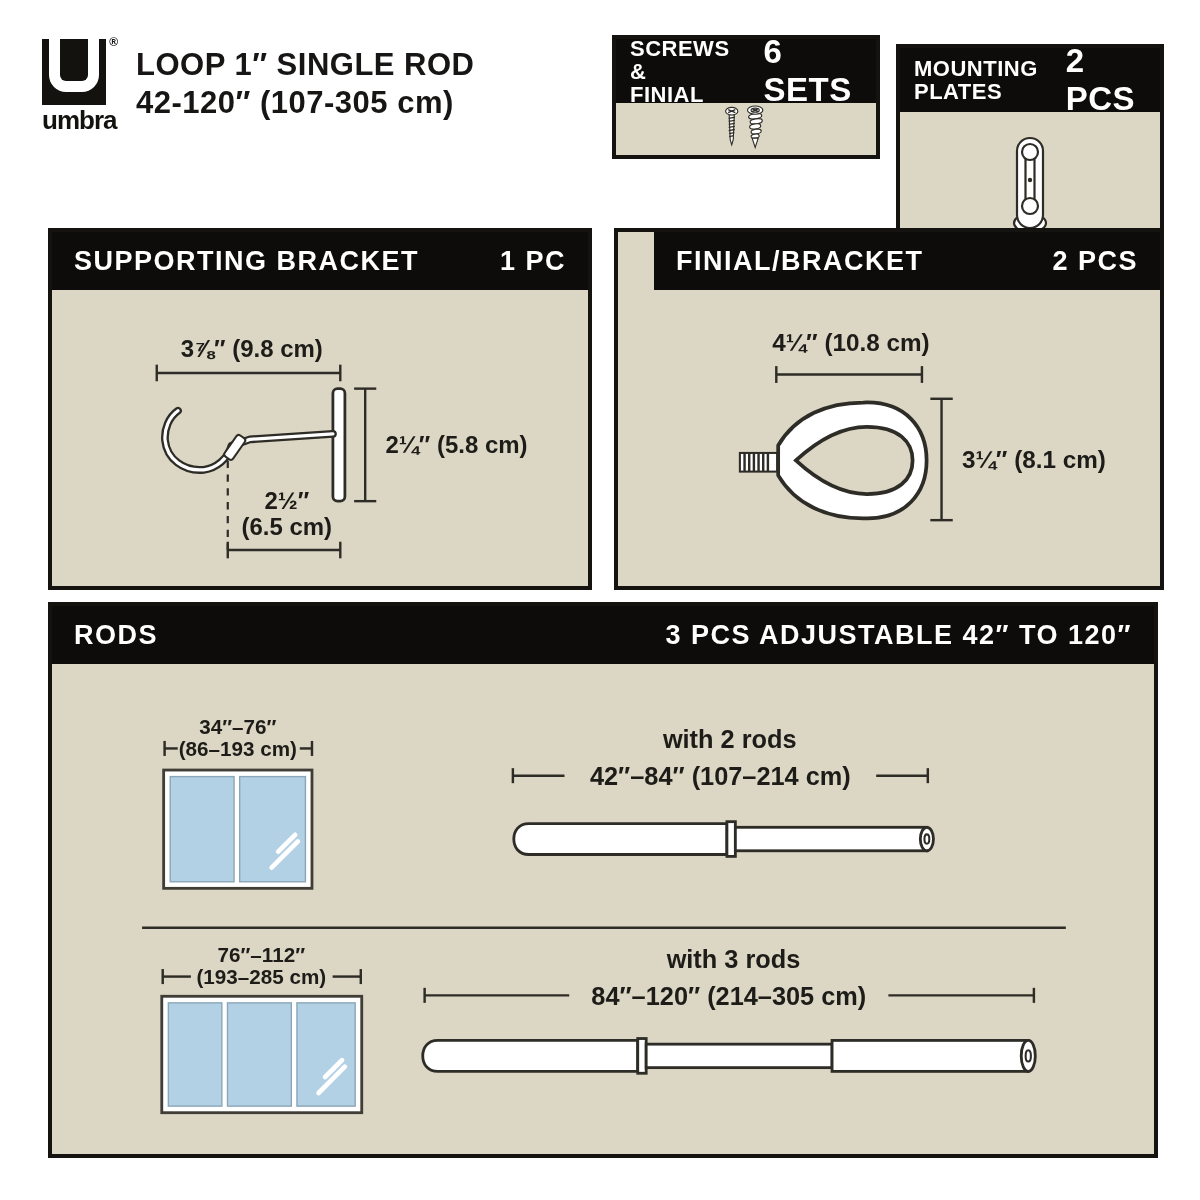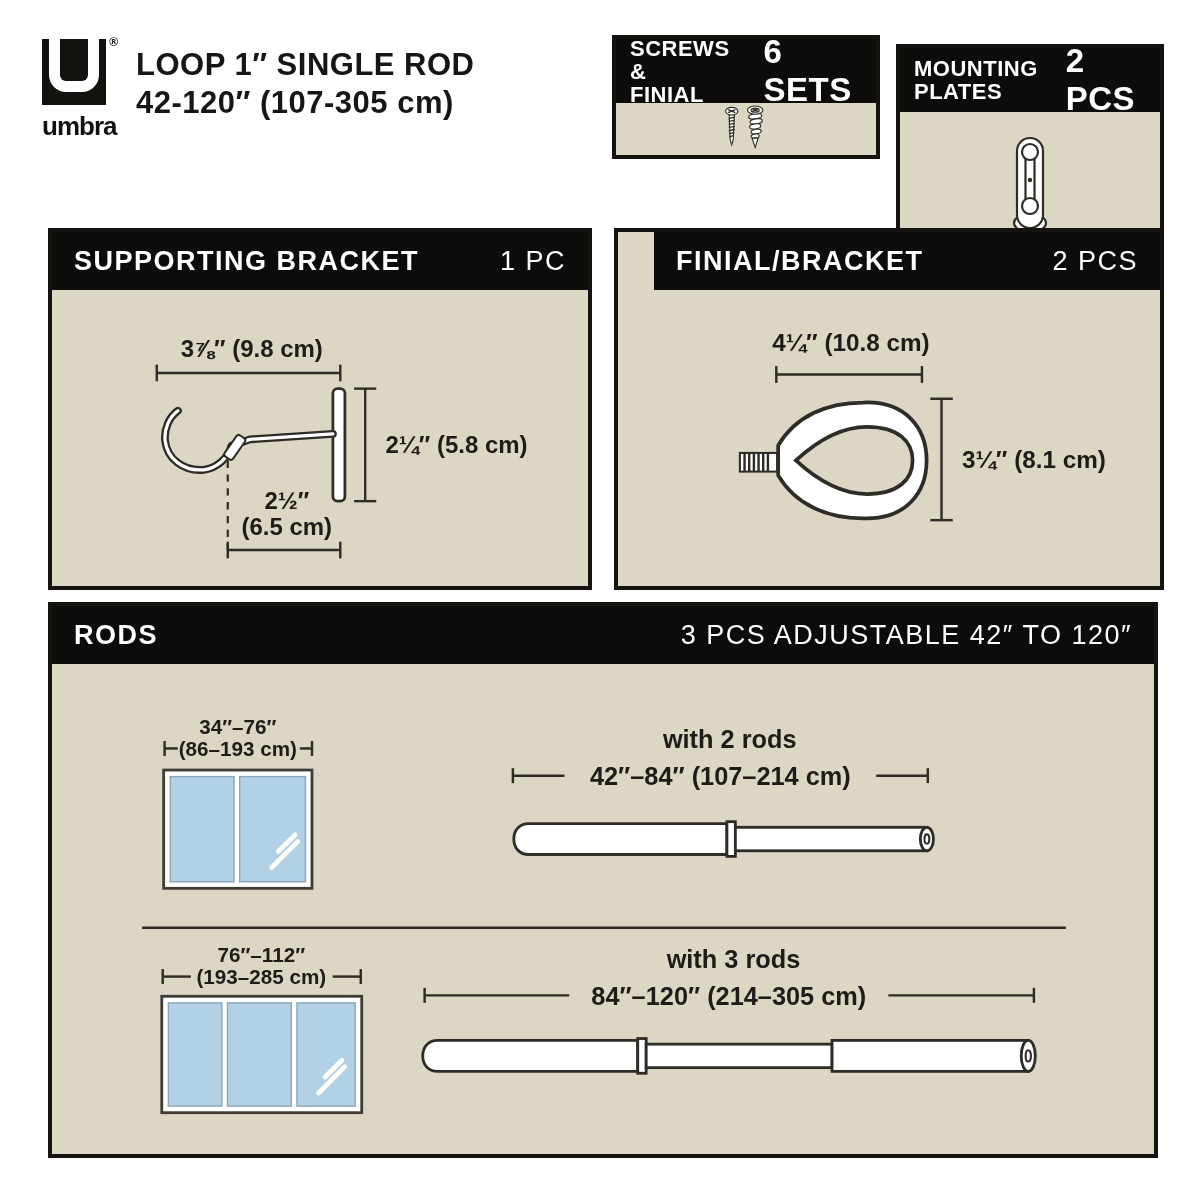--- a/index.html
+++ b/index.html
@@ -6,38 +6,38 @@
   #page{position:relative;width:1200px;height:1200px;background:#ffffff;overflow:hidden;
         font-family:"Liberation Sans",sans-serif;}
 
   
   #brand{position:absolute;left:42px;top:34px;width:70px;}
   #logo-square{position:relative;width:64px;height:66px;background:#13120f;}
   #logo-u{width:28px;height:42px;border:11px solid #ffffff;border-top:none;
           border-radius:0 0 17px 17px;margin:5px auto 0 auto;}
   #logo-reg{position:absolute;right:-12px;top:-4px;font-size:12px;font-weight:bold;color:#13120f;}
   #logo-word{width:64px;text-align:center;font-size:26px;font-weight:bold;color:#13120f;
-             letter-spacing:-1px;margin-top:6px;}
+             letter-spacing:-1px;margin-top:0;}
   #title{position:absolute;left:136px;top:46px;font-size:31px;line-height:38px;font-weight:bold;
          color:#171614;letter-spacing:.5px;white-space:nowrap;}
 
   
   .panel{position:absolute;background:#dcd6c4;border:4px solid #14130f;box-sizing:border-box;
          display:flex;flex-direction:column;}
   .panel-header{background:#0d0c0a;color:#ffffff;display:flex;align-items:center;
                 justify-content:space-between;flex:none;}
   .panel-body{position:relative;flex:1;}
   .panel-body svg{position:absolute;left:0;top:0;width:100%;height:100%;display:block;}
 
   .hdr-sm{height:64px;padding:0 12px 0 14px;}
   .hdr-sm .t2{font-size:22px;line-height:23px;font-weight:bold;letter-spacing:.5px;}
   .hdr-sm .qty{font-size:33px;font-weight:bold;letter-spacing:.5px;margin-left:28px;}
   .hdr-lg{height:58px;padding:0 22px;}
   .hdr-lg .t1{font-size:27px;font-weight:bold;letter-spacing:1.5px;}
-  .hdr-lg .qty{font-size:27px;font-weight:normal;letter-spacing:1.5px;}
+  .hdr-lg .qty{font-size:27px;font-weight:bold;letter-spacing:1.5px;}
 
   #panel-screws{left:612px;top:35px;width:268px;height:124px;}
   #panel-mounting{left:896px;top:44px;width:268px;height:220px;}
   #panel-bracket{left:48px;top:228px;width:544px;height:362px;gap:23px;}
   #panel-finial{left:614px;top:228px;width:550px;height:362px;padding-left:36px;}
   #panel-rods{left:48px;top:602px;width:1110px;height:556px;gap:30px;}
 
   
   svg text{font-family:"Liberation Sans",sans-serif;font-weight:bold;fill:#1d1c18;}
   .dim{font-size:26px;}

